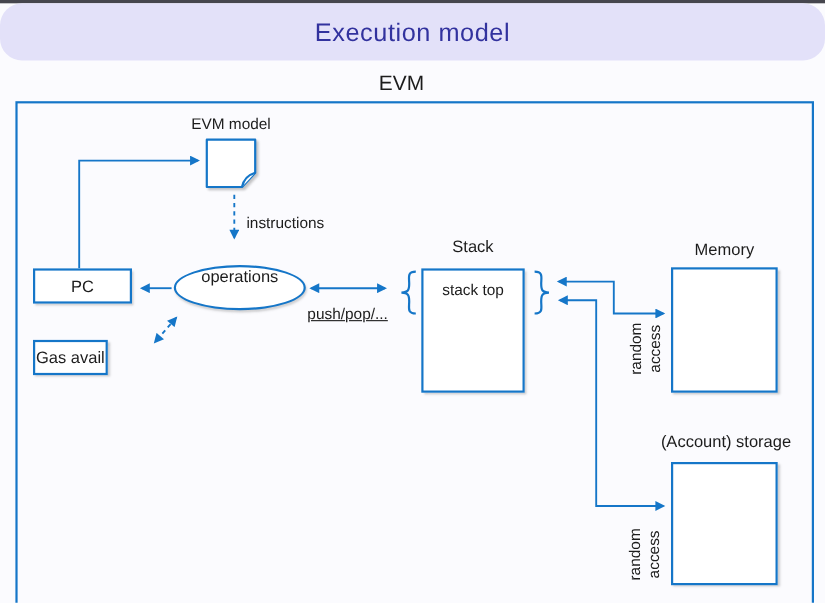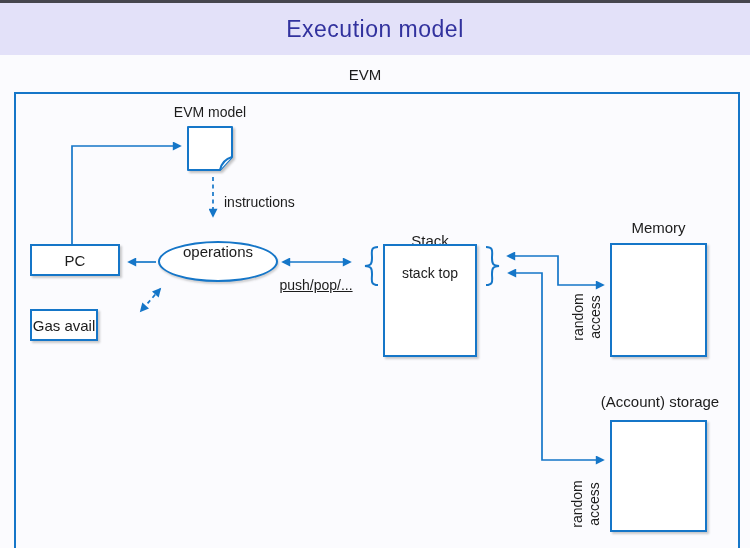--- a/index.html
+++ b/index.html
@@ -15,52 +15,52 @@
   html, body { margin: 0; padding: 0; }
   body {
     width: 750px; height: 548px; overflow: hidden; position: relative;
     background: var(--page_bg);
     font-family: "Liberation Sans", sans-serif;
     color: var(--node_text);
   }
   .topbar { position: absolute; left: 0; top: 0; width: 750px; height: 3px; background: var(--topbar_bg); }
   .titlebar {
     position: absolute; left: 0; top: 3px; width: 750px; height: 52px;
-    background: var(--title_bg); display: flex; align-items: center; justify-content: center;
+    background: var(--title_bg); display: flex; align-items: center; justify-content: center; border-radius: 20px;
   }
   .titlebar h1 {
     margin: 0; font-size: 23px; font-weight: 400; color: var(--title_text); letter-spacing: 0.5px;
   }
   .label { position: absolute; text-align: center; }
-  .evm-label { left: 320px; top: 66px; width: 90px; font-size: 15px; }
+  .evm-label { left: 320px; top: 66px; width: 90px; font-size: 19px; }
   .evm-box {
     position: absolute; left: 14px; top: 92px; width: 726px; height: 480px;
     border: 2px solid var(--accent); background: transparent;
   }
   .node {
     position: absolute; background: var(--node_bg); border: 2px solid var(--accent);
     display: flex; align-items: center; justify-content: center;
     font-size: 15px; box-shadow: 2px 2px 2px rgba(110,110,110,0.35);
   }
   .pc-box   { left: 30px; top: 244px; width: 90px; height: 32px; }
   .gas-box  { left: 30px; top: 309px; width: 68px; height: 32px; }
   .ops-ellipse {
     position: absolute; left: 158px; top: 241px; width: 120px; height: 41px;
     border: 2.5px solid var(--accent); border-radius: 50%;
     background: var(--node_bg); display: flex; align-items: flex-start; justify-content: center;
     font-size: 15px; box-shadow: 1px 2px 2px rgba(110,110,110,0.3);
   }
   .stack-box   { left: 383px; top: 244px; width: 94px; height: 113px; align-items: flex-start; }
-  .stack-box span { margin-top: 19px; font-size: 14px; }
+  .stack-box span { margin-top: 9px; font-size: 14px; }
   .memory-box  { left: 610px; top: 243px; width: 97px; height: 114px; }
   .storage-box { left: 610px; top: 420px; width: 97px; height: 112px; }
   .evmcode-label { left: 160px; top: 104px; width: 100px; font-size: 14px; }
   .instructions-label { left: 224px; top: 194px; width: 90px; font-size: 14px; text-align: left; }
   .pushpop-label { left: 276px; top: 277px; width: 80px; font-size: 14px; text-decoration: underline; }
-  .stack-title   { left: 383px; top: 216px; width: 94px; font-size: 15px; margin-top: 16px; }
+  .stack-title   { left: 383px; top: 216px; width: 94px; font-size: 15px; }
   .memory-title  { left: 610px; top: 219px; width: 97px; font-size: 15px; }
   .storage-title { left: 590px; top: 393px; width: 140px; font-size: 15px; }
   .rot-label {
     position: absolute; width: 56px; height: 36px;
     font-size: 14px; line-height: 17px; text-align: center;
     transform: rotate(-90deg);
   }
   .rot-label span { display: block; }
   .rot-memory  { left: 560px; top: 299px; }
   .rot-storage { left: 559px; top: 486px; }

